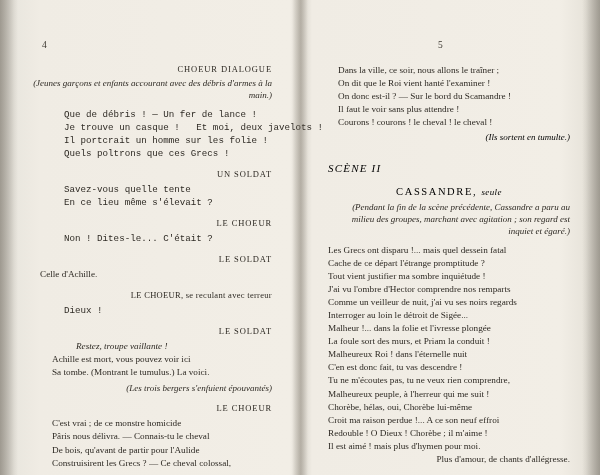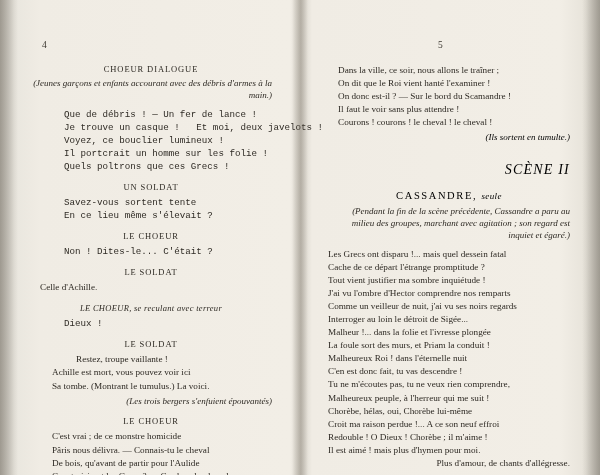--- a/index.html
+++ b/index.html
@@ -37,29 +37,29 @@
 
   .folio {
     font-size: 9.5px;
     color: #3a362f;
     margin-bottom: 14px;
   }
   .folio-left { text-align: left; padding-left: 12px; }
   .folio-right { text-align: left; padding-left: 110px; }
 
   .heading {
-    text-align: center;
+    text-align: right;
     font-size: 8.5px;
     letter-spacing: 0.9px;
     margin: 9px 0 4px 0;
     color: #2e2a24;
   }
   .heading-scene {
-    text-align: right;
-    font-size: 14px;
+    text-align: left;
+    font-size: 11px;
     font-style: italic;
     letter-spacing: 1.2px;
     margin: 16px 0 12px 0;
   }
   .heading-big {
     text-align: center;
     font-size: 10.5px;
     letter-spacing: 1.6px;
     margin: 10px 0 5px 0;
   }
@@ -87,21 +87,21 @@
     font-size: 9.2px;
     line-height: 1.42;
     color: #2e2a24;
   }
   .verse div { white-space: pre; }
   .center { text-align: right; }
   .ind-0 { padding-left: 0; }
   .ind-1 { padding-left: 10px; }
   .ind-2 { padding-left: 22px; }
   .ind-3 { padding-left: 34px; font-family: Liberation Mono, monospace; }
-  .ind-4 { padding-left: 46px; }
+  .ind-4 { padding-left: 46px; font-style: italic; }
   .gutter-shadow {
     position: absolute;
     left: 292px; top: 0;
     width: 16px; height: 475px;
     background: linear-gradient(to right, rgba(120,112,100,0) 0%, rgba(110,102,90,0.30) 45%, rgba(110,102,90,0.33) 55%, rgba(120,112,100,0) 100%);
     pointer-events: none;
   }
   .edge-left, .edge-right {
     position: absolute;
     top: 0; height: 475px; width: 18px;
@@ -118,42 +118,41 @@
   <div class="page page-left">
     <div class="folio folio-left">4</div>
 
     <div class="heading">CHOEUR DIALOGUE</div>
     <div class="stage">(Jeunes garçons et enfants accourant avec des
 débris d'armes à la main.)</div>
 
     <div class="verse ind-3">
       <div>Que de débris ! — Un fer de lance !</div>
       <div>Je trouve un casque !   Et moi, deux javelots !</div>
-      <div>Voyez, ce bouclier lumineux !</div>
       <div>Il portcrait un homme sur les folie !</div>
       <div>Quels poltrons que ces Grecs !</div>
     </div>
 
     <div class="heading">UN SOLDAT</div>
     <div class="verse ind-3">
-      <div>Savez-vous sortent tente</div>
+      <div>Savez-vous quelle tente</div>
       <div>En ce lieu même s'élevait ?</div>
     </div>
 
     <div class="heading">LE CHOEUR</div>
     <div class="verse ind-3">
       <div>Non ! Dites-le... C'était ?</div>
     </div>
 
     <div class="heading">LE SOLDAT</div>
     <div class="verse ind-1">
       <div>Celle d'Achille.</div>
     </div>
 
-    <div class="heading" style="font-style:italic;letter-spacing:0.3px;">LE CHOEUR, se reculant avec terreur</div>
+    <div class="heading" style="letter-spacing:0.3px;">LE CHOEUR, se reculant avec terreur</div>
     <div class="verse ind-3">
       <div>Dieux !</div>
     </div>
 
     <div class="heading">LE SOLDAT</div>
     <div class="verse ind-4">
       <div>Restez, troupe vaillante !</div>
     </div>
     <div class="verse ind-2">
       <div>Achille est mort, vous pouvez voir ici</div>

